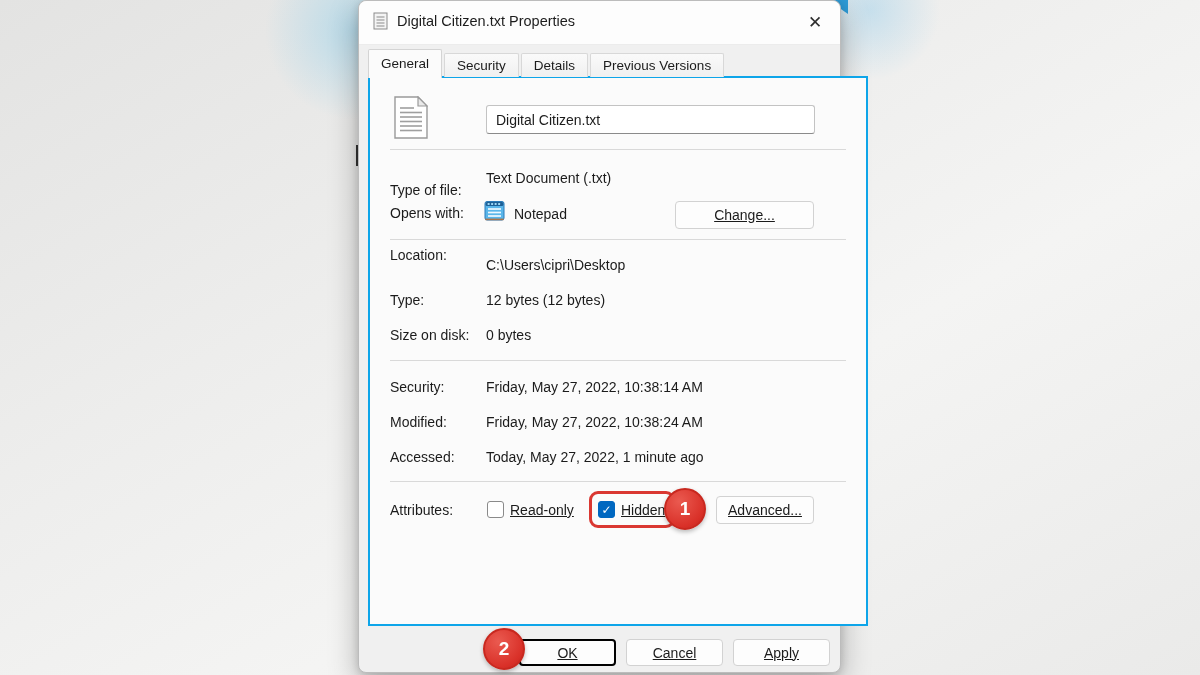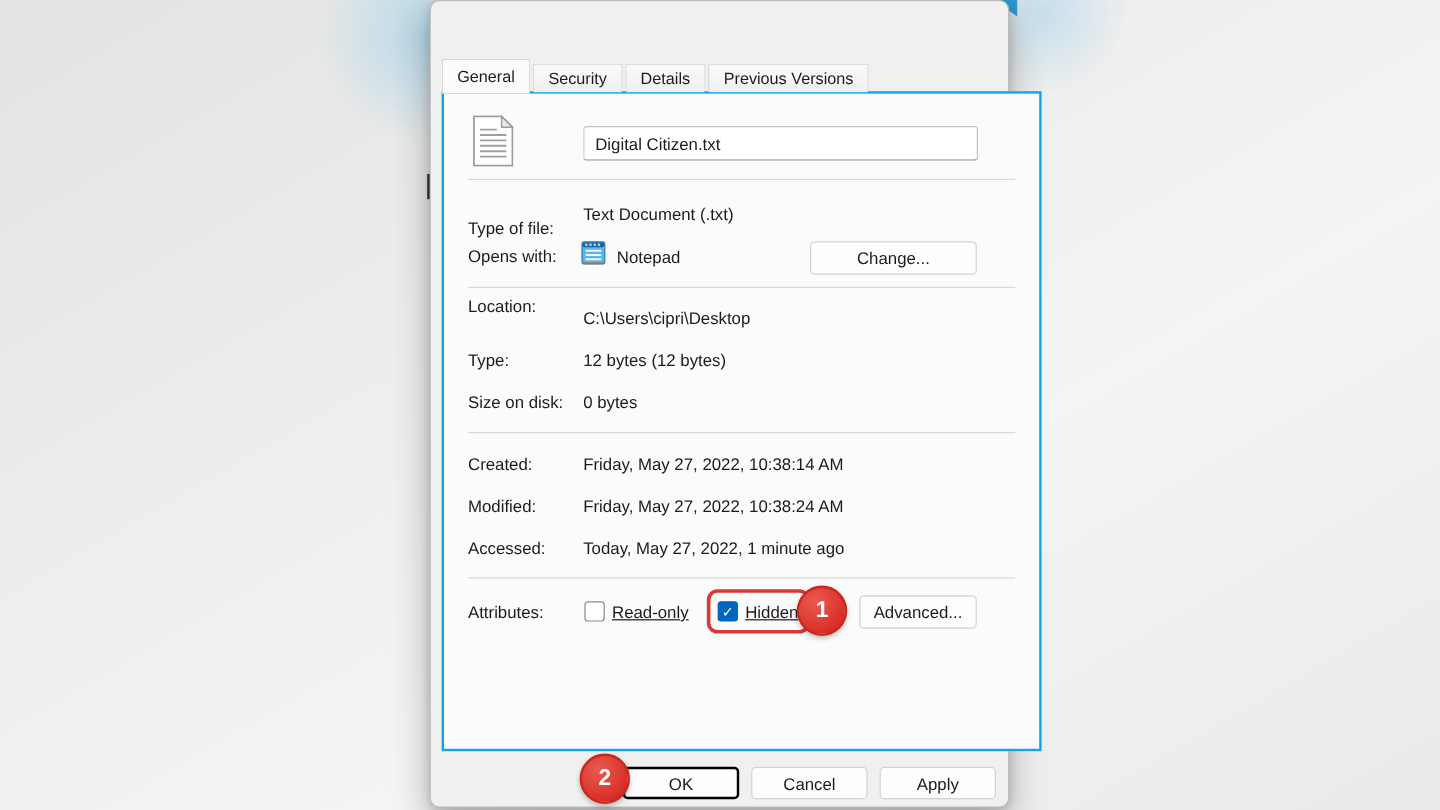--- a/index.html
+++ b/index.html
@@ -75,21 +75,21 @@
   .filename-input {
     position:absolute; left:116px; top:27px; width:329px; height:29px;
     background:#ffffff; border:1px solid #c3c3c3; border-bottom:1px solid #8b8b8b;
     border-radius:3px; font-family:"Liberation Sans","DejaVu Sans",sans-serif;
     font-size:14px; color:#1b1b1b; padding:0 9px;
   }
   .win-btn {
     position:absolute; background:#fdfdfd; border:1px solid #d2d2d2;
     border-radius:4px; font-family:"Liberation Sans","DejaVu Sans",sans-serif;
     font-size:14px; color:#1b1b1b; cursor:pointer;
-    display:flex; align-items:center; justify-content:center;
+    display:flex; align-items:center; justify-content:center;text-decoration:underline;
   }
   .notepad-icon { position:absolute; left:114px; top:121px; }
   .cb {
     position:absolute; width:17px; height:17px; border-radius:3px; cursor:pointer;
   }
   .cb.unchecked { background:#fff; border:1px solid #8a8a8a; }
   .cb.checked {
     background:#0067c0; border:1px solid #0067c0; color:#fff;
     font-size:12px; display:flex; align-items:center; justify-content:center;
   }
@@ -115,20 +115,35 @@
 </style>
 </head>
 <body>
 
 <div class="screen">
   <div class="bg-wedge"></div>
   <div class="caret-artifact"></div>
 
   <div class="dialog">
 
+    <div class="titlebar">
+      <span class="title-icon">
+        <svg width="16" height="19" viewBox="0 0 16 19">
+          <rect x="1" y="1" width="13" height="16" fill="#f4f4f4" stroke="#8b8b8b"></rect>
+          <line x1="3.5" y1="5" x2="11.5" y2="5" stroke="#8b8b8b"></line>
+          <line x1="3.5" y1="8" x2="11.5" y2="8" stroke="#8b8b8b"></line>
+          <line x1="3.5" y1="11" x2="11.5" y2="11" stroke="#8b8b8b"></line>
+          <line x1="3.5" y1="14" x2="11.5" y2="14" stroke="#8b8b8b"></line>
+        </svg>
+      </span>
+      <span class="title-text">Digital Citizen.txt Properties</span>
+      <div class="close-btn">
+        <span>✕</span>
+      </div>
+    </div>
 
     <div class="tabstrip">
       <div class="tab selected">General</div>
       <div class="tab">Security</div>
       <div class="tab">Details</div>
       <div class="tab">Previous Versions</div>
     </div>
 
     <div class="page">
 
@@ -179,21 +194,21 @@
 
       <span class="field-label" style="top:169px">Location:</span>
       <span class="field-value" style="top:179px">C:\Users\cipri\Desktop</span>
       <span class="field-label" style="top:214px">Type:</span>
       <span class="field-value" style="top:214px">12 bytes (12 bytes)</span>
       <span class="field-label" style="top:249px">Size on disk:</span>
       <span class="field-value" style="top:249px">0 bytes</span>
 
       <div class="sep" style="top:282px"></div>
 
-      <span class="field-label" style="top:301px">Created:</span>
+      <span class="field-label" style="top:301px">Security:</span>
       <span class="field-value" style="top:301px">Friday, May 27, 2022, 10:38:14 AM</span>
       <span class="field-label" style="top:336px">Modified:</span>
       <span class="field-value" style="top:336px">Friday, May 27, 2022, 10:38:24 AM</span>
       <span class="field-label" style="top:371px">Accessed:</span>
       <span class="field-value" style="top:371px">Today, May 27, 2022, 1 minute ago</span>
 
       <div class="sep" style="top:403px"></div>
 
       <span class="field-label" style="top:424px">Attributes:</span>
       <span class="cb unchecked" style="left:117px; top:423px"></span>

